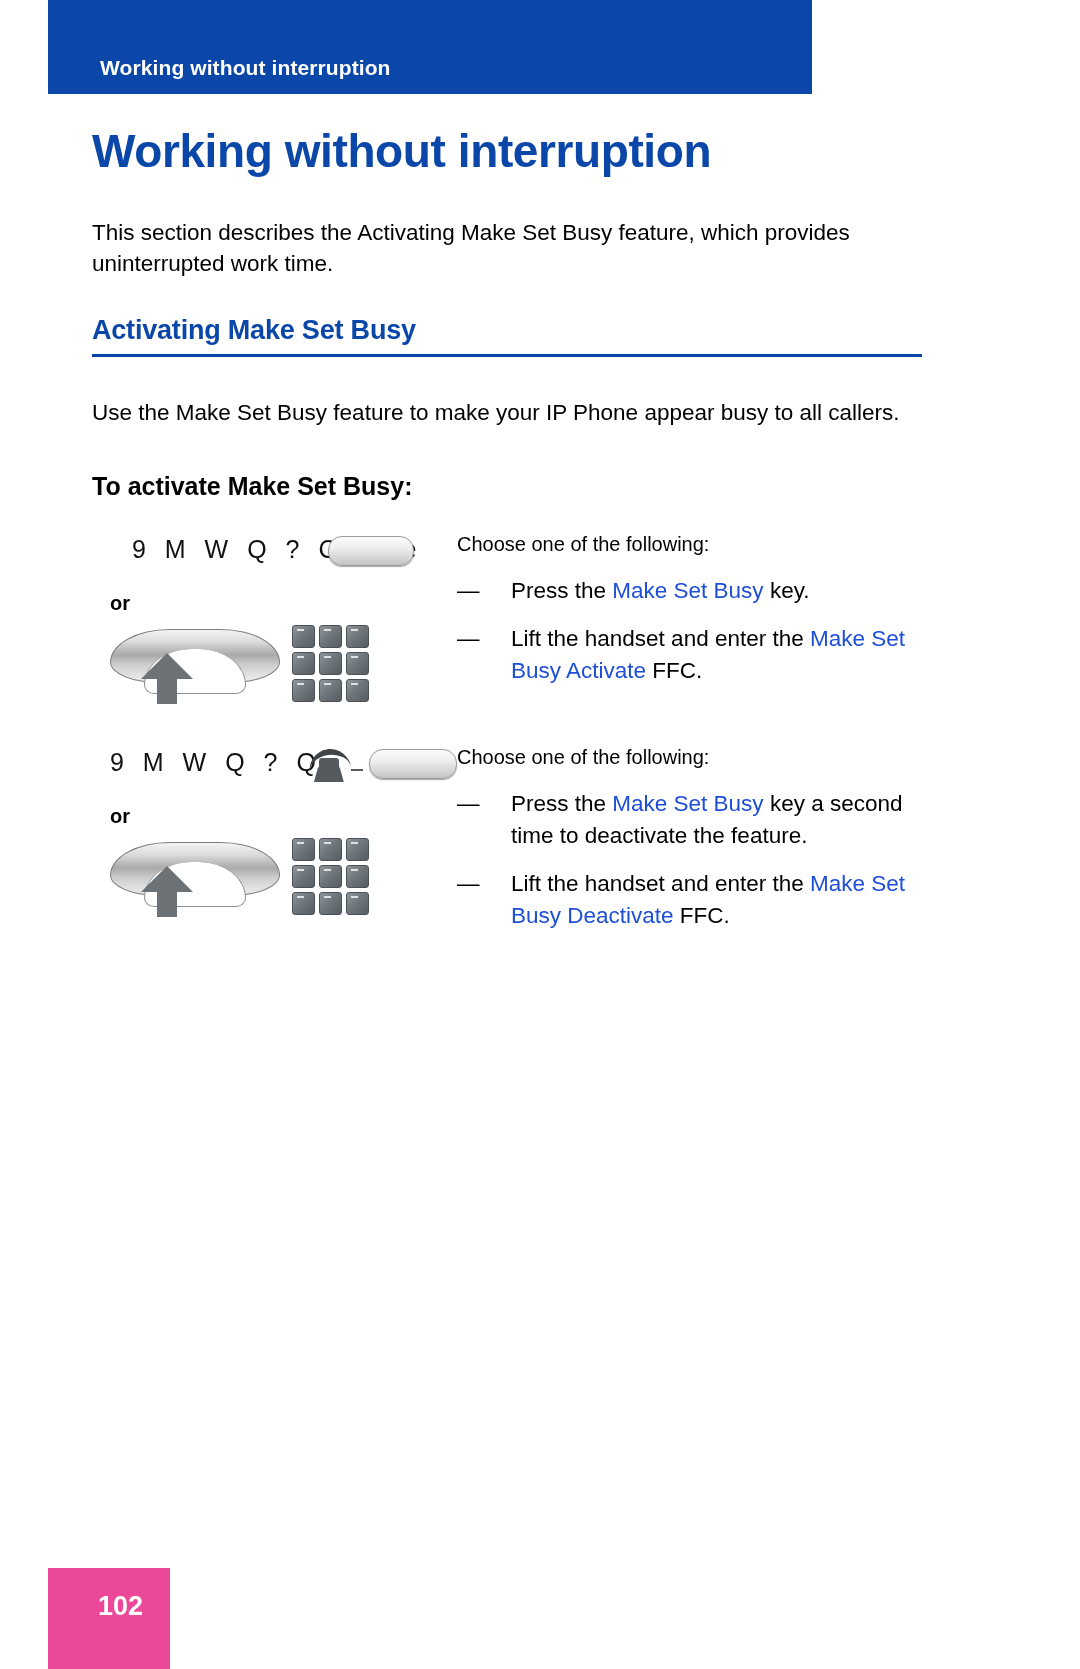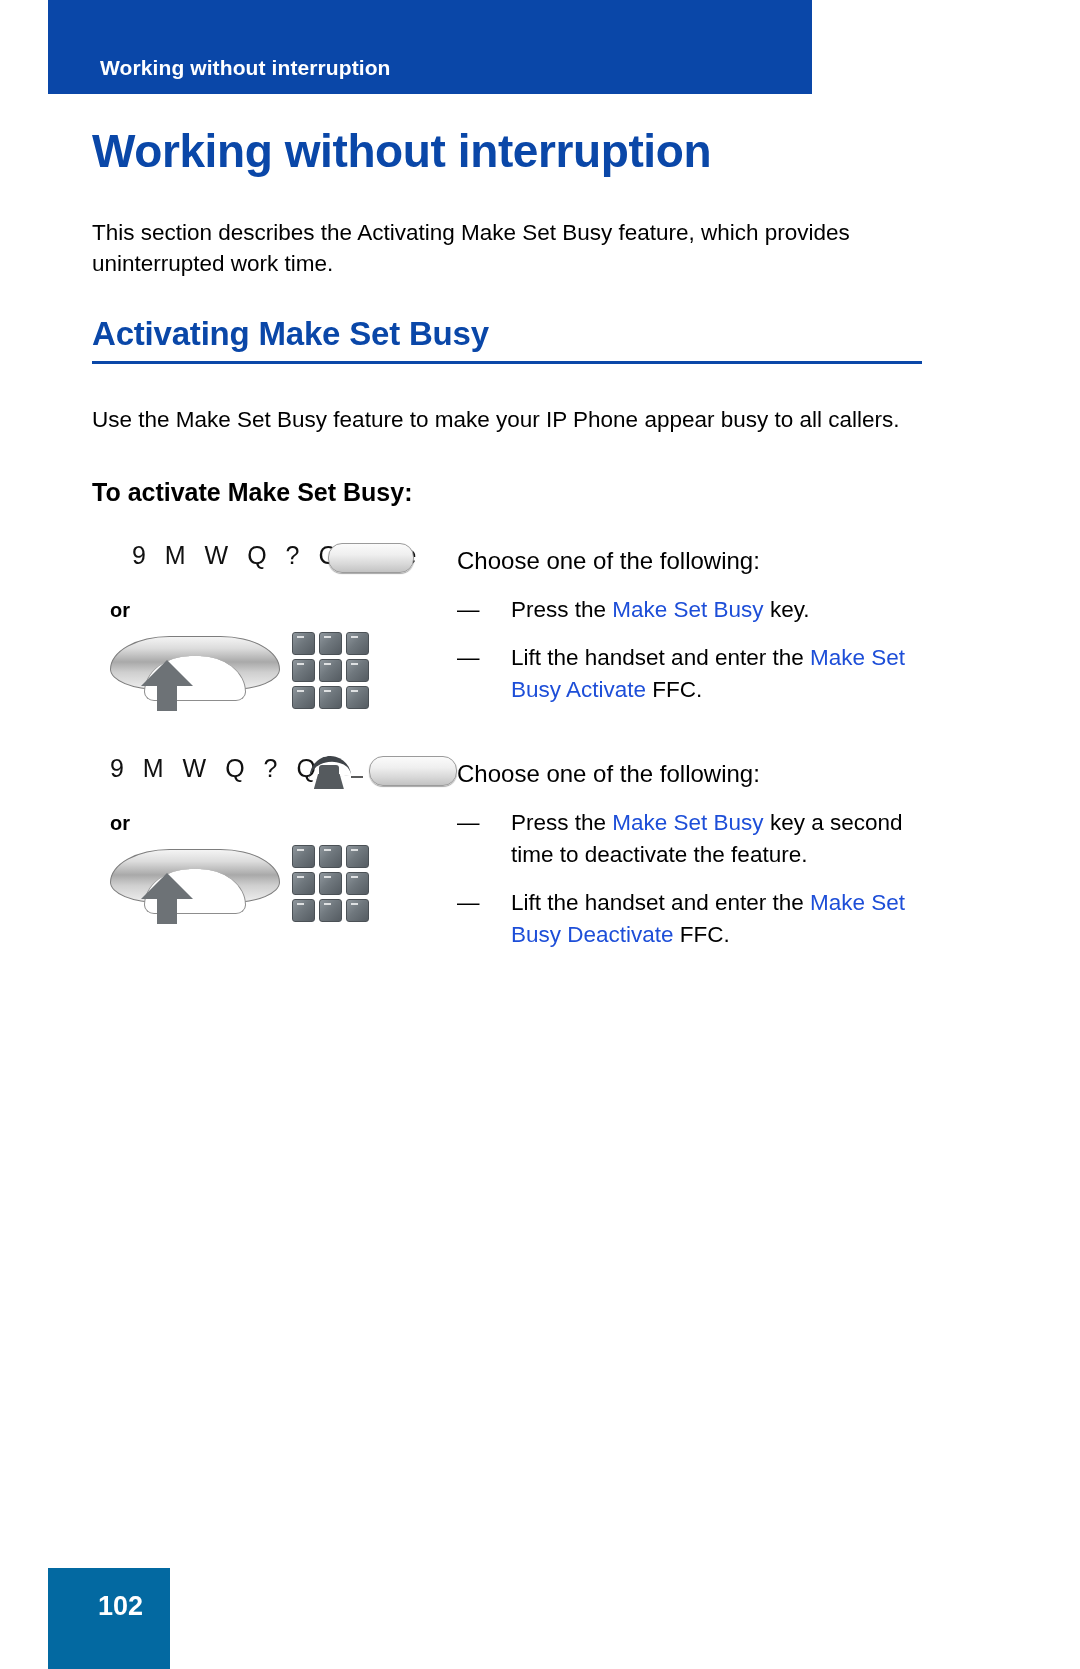--- a/index.html
+++ b/index.html
@@ -66,21 +66,21 @@
   }
 
   .h2-wrap {
     padding: 36px 0 0 92px;
     width: 838px;
     box-sizing: content-box;
   }
   .h2 {
     margin: 0;
     color: #0a47a8;
-    font-size: 33px;
+    font-size: 27px;
     font-weight: bold;
     letter-spacing: -0.2px;
     line-height: 1.1;
   }
   .h2-rule {
     margin-top: 9px;
     width: 830px;
     height: 3px;
     background: #0a47a8;
   }
@@ -285,23 +285,23 @@
     left: 4px;
     top: 3px;
     width: 7px;
     height: 2px;
     background: rgba(255,255,255,.75);
     box-shadow: 0 4px 0 -1px rgba(255,255,255,.45);
   }
 
   
   .lead-line {
-    font-size: 24px;
+    font-size: 20px;
     line-height: 1.42;
-    margin: 9px 0 16px 0;
+    margin: 2px 0 16px 0;
   }
   .bullet {
     display: flex;
     font-size: 22.5px;
     line-height: 1.42;
     margin-bottom: 16px;
   }
   .bullet .dash {
     flex: 0 0 54px;
     white-space: nowrap;
@@ -312,21 +312,21 @@
   }
   .blue { color: #1d4ed8; font-weight: normal; }
 
   
   .footer-box {
     position: absolute;
     left: 48px;
     bottom: 0;
     width: 122px;
     height: 101px;
-    background: #0369a1;
+    background: #ec4899;
   }
   .footer-page-number {
     position: absolute;
     left: 50px;
     top: 23px;
     color: #ffffff;
     font-size: 27px;
     font-weight: bold;
   }
 </style>

